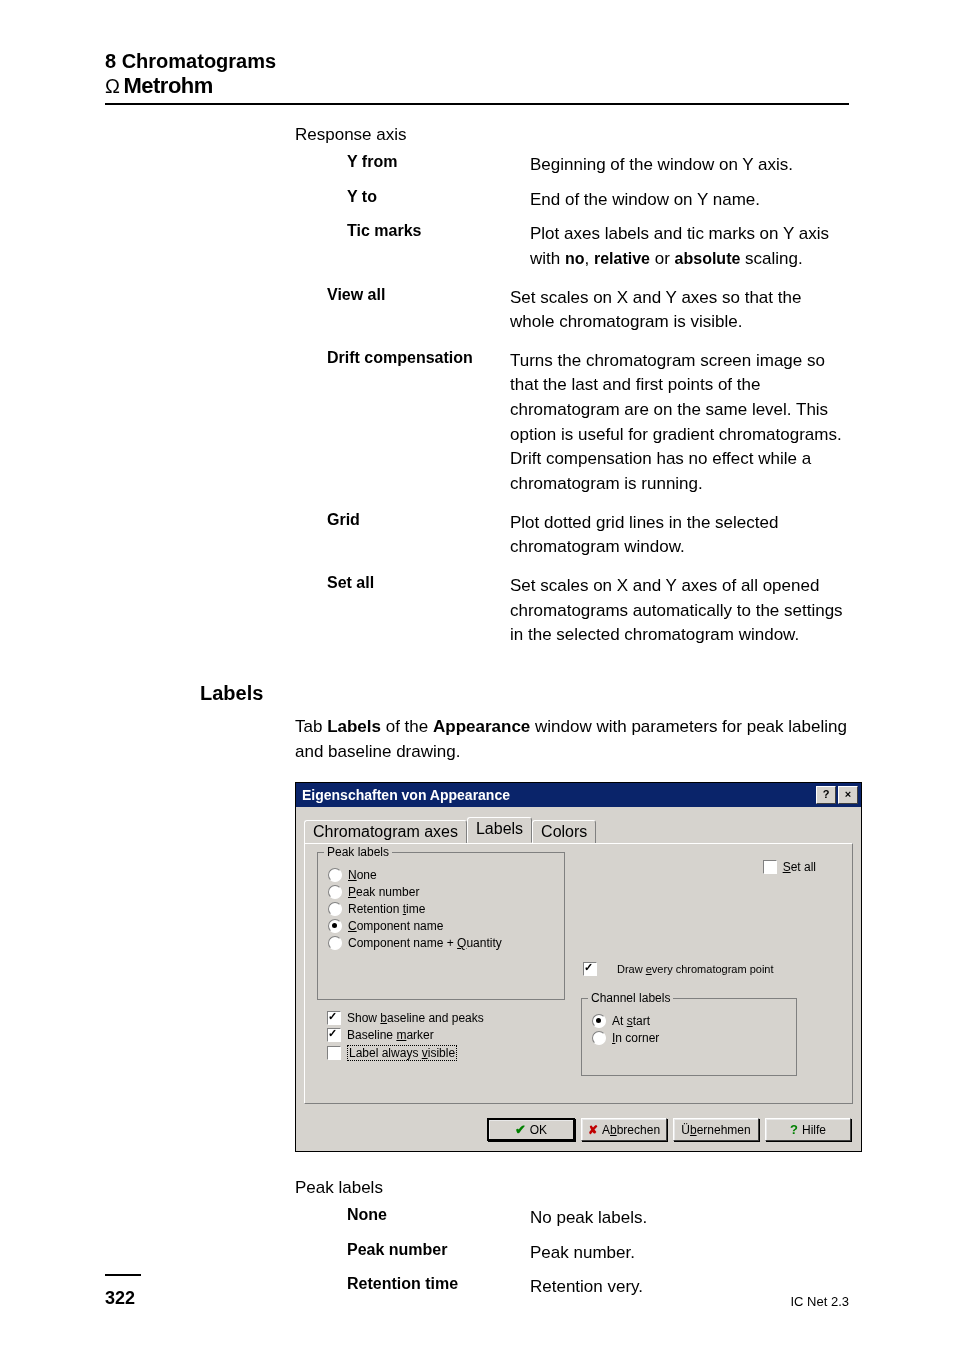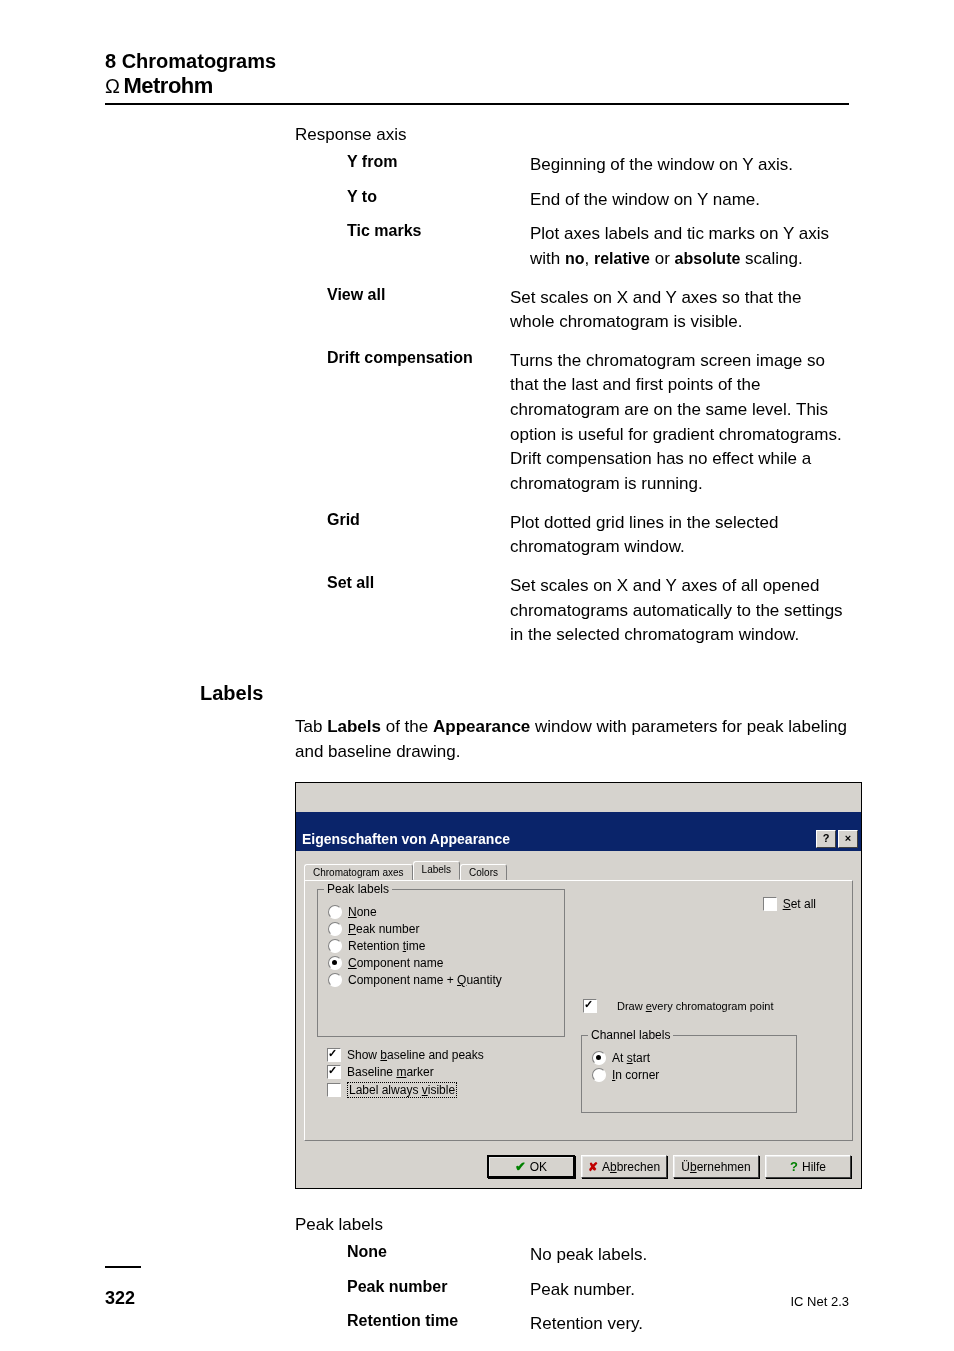--- a/index.html
+++ b/index.html
@@ -97,25 +97,24 @@
     background: #d6d3ce;
     font-family: Tahoma, Arial, sans-serif;
     font-size: 12px;
     margin: 0 0 26px 0;
   }
   .titlebar {
     background: #0a246a;
     color: #fff;
     font-weight: bold;
     font-size: 14px;
-    padding: 18px 3px 3px 6px;
+    padding: 3px 3px 3px 6px;
     display: flex;
     justify-content: space-between;
     align-items: center;
-    margin-top: 29px;
   }
   .titlebar-buttons {
     display: flex;
     gap: 2px;
   }
   .tb-btn {
     width: 18px;
     height: 16px;
     background: #d6d3ce;
     border: 1px solid #fff;
@@ -134,21 +133,21 @@
     align-items: flex-end;
   }
   .tab {
     border: 1px solid #808080;
     border-bottom: none;
     border-top-left-radius: 3px;
     border-top-right-radius: 3px;
     padding: 2px 8px 3px 8px;
     background: #d6d3ce;
     margin-right: 0;
-    font-size: 10px;
+    font-size: 16px;
     position: relative;
     top: 1px;
     cursor: pointer;
     border-left-color: #fff;
     border-top-color: #fff;
   }
   .tab.active {
     background: #d6d3ce;
     border-bottom: 1px solid #d6d3ce;
     top: 0;
@@ -301,21 +300,21 @@
     right: 105px;
     display: flex;
     justify-content: space-between;
     align-items: flex-end;
     font-size: 13px;
   }
   .pagenum {
     font-weight: bold;
     font-size: 18px;
     border-top: 2px solid #000;
-    padding-top: 20px;
+    padding-top: 12px;
     width: 36px;
   }
   .glabel span:first-child { text-decoration: underline; }
 </style>
 </head>
 <body>
 
 <div class="page">
   <div class="header">
     <div class="header-left">8 Chromatograms</div>

